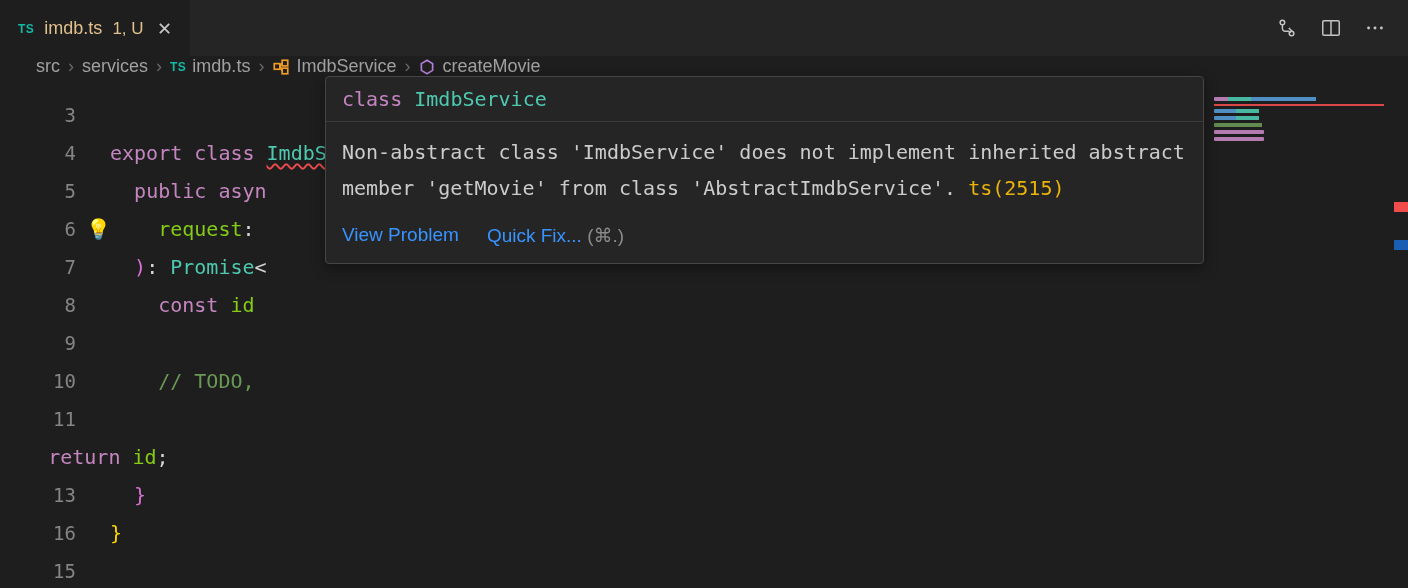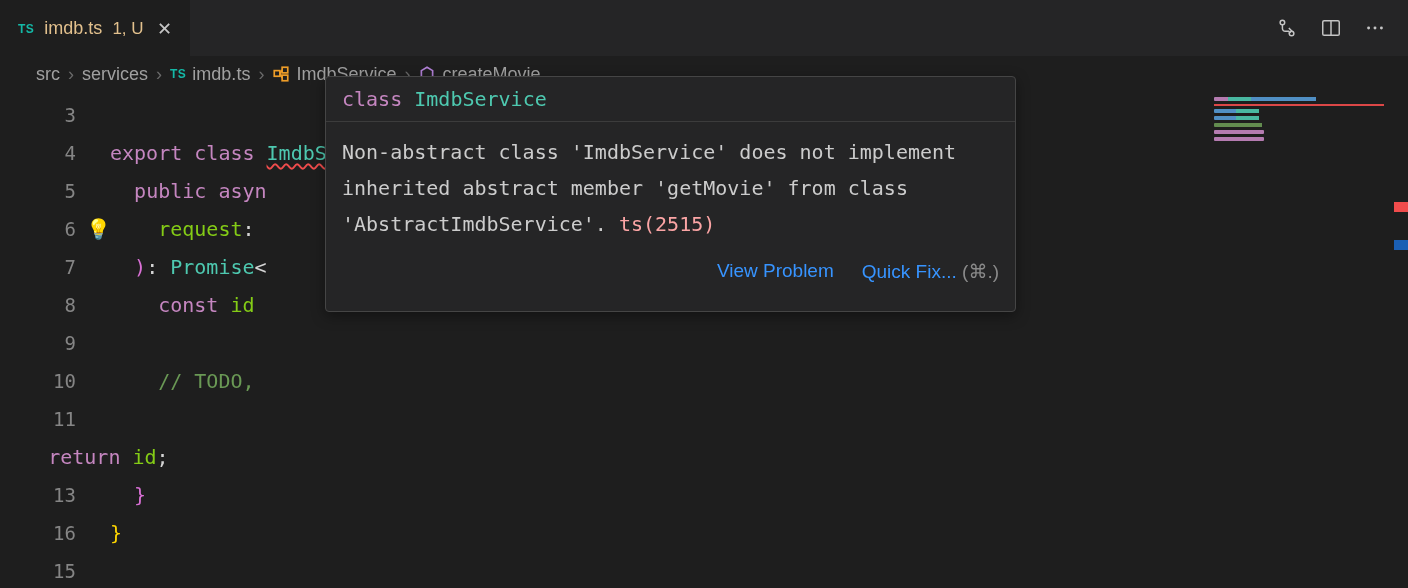--- a/index.html
+++ b/index.html
@@ -50,21 +50,21 @@
     display: flex; align-items: center; gap: 18px; padding-right: 20px;
   }
   .action-icon {
     width: 26px; height: 26px; color: #c5c5c5;
     display: flex; align-items: center; justify-content: center;
   }
 
   
   .breadcrumbs {
     height: 36px;
-    display: flex; align-items: center; gap: 8px;
+    display: flex; align-items: flex-start; gap: 8px;
     padding: 0 20px 0 36px;
     font-size: 18px;
     color: #a0a0a0;
   }
   .crumb { display: flex; align-items: center; gap: 6px; }
   .crumb-sep { color: #6a6a6a; }
   .crumb-icon { display: flex; align-items: center; }
 
   
   .editor {
@@ -109,47 +109,46 @@
     left: 86px;
     color: #ffcc00;
     font-size: 20px;
   }
 
   
   .hover {
     position: absolute;
     top: 76px;
     left: 325px;
-    width: 691px;
+    width: 879px;
     background: #252526;
     border: 1px solid #454545;
     border-radius: 4px;
     box-shadow: 0 4px 14px rgba(0,0,0,0.4);
     font-family: Menlo, Monaco, Consolas, monospace;
     z-index: 10;
   }
   .hover-header {
     padding: 10px 16px;
     font-size: 20px;
   }
   .hover-body {
     padding: 12px 16px 8px;
     border-top: 1px solid #3c3c3c;
     font-size: 20px;
     line-height: 36px;
     color: #cccccc;
     font-family: Menlo, Monaco, Consolas, monospace;
   }
-  .hover-code { color: #fca5a5; }
+  .hover-code { color: #eab308; }
   .hover-actions {
     display: flex; gap: 28px;
-    padding: 10px 16px 28px;
+    padding: 10px 16px 16px;
     font-size: 19px;
     font-family: -apple-system, BlinkMacSystemFont, "Segoe UI", sans-serif;
-    justify-content: flex-end;
   }
   .hover-link { color: #3794ff; cursor: pointer; }
   .hover-hint { color: #8a8a8a; }
 
   
   .minimap {
     position: absolute;
     top: 94px;
     right: 18px;
     width: 180px;

